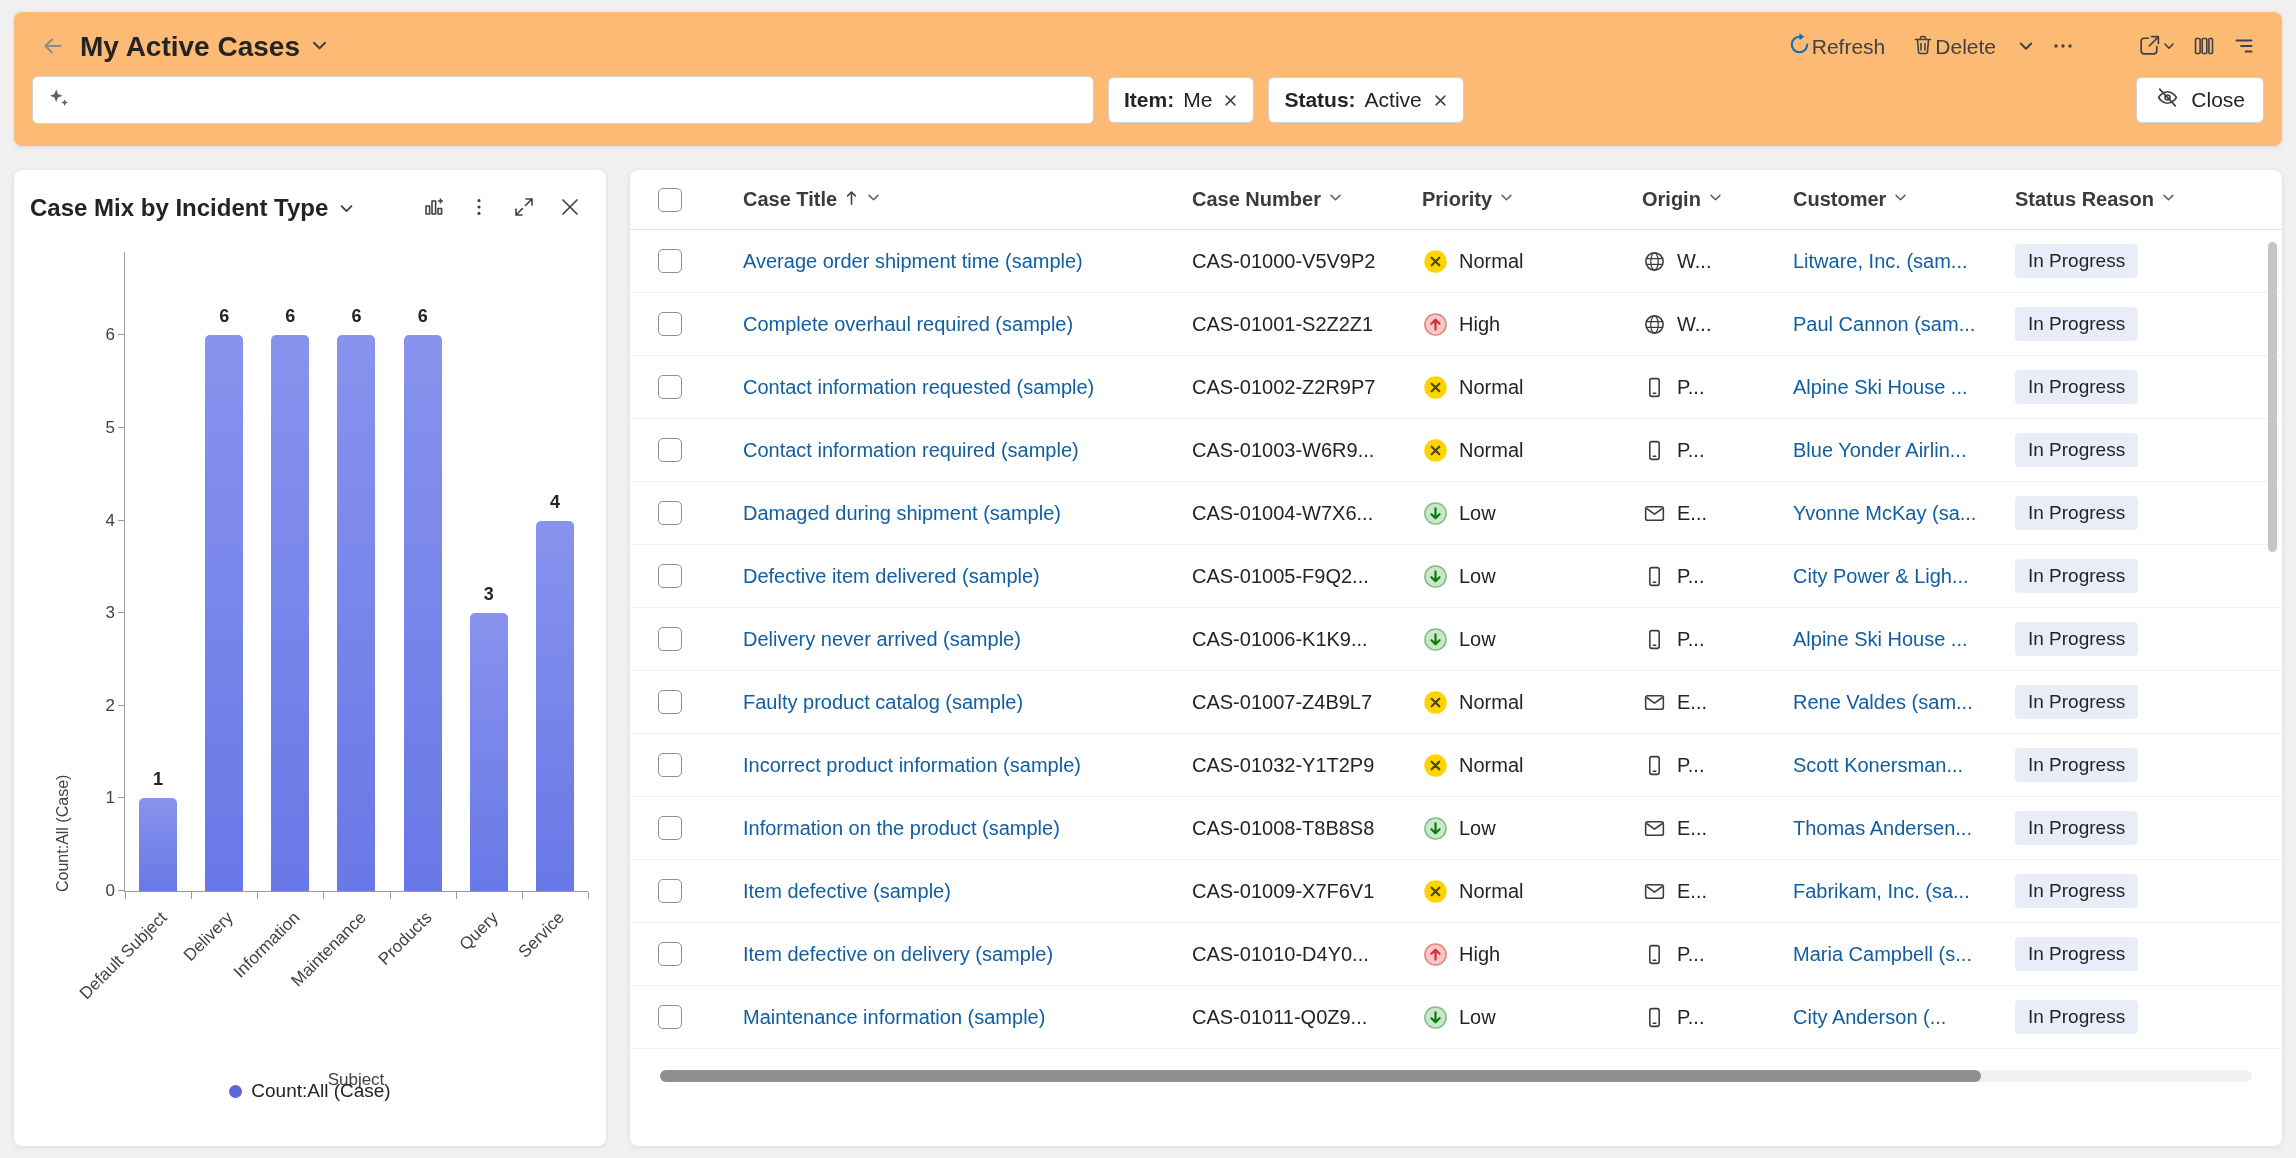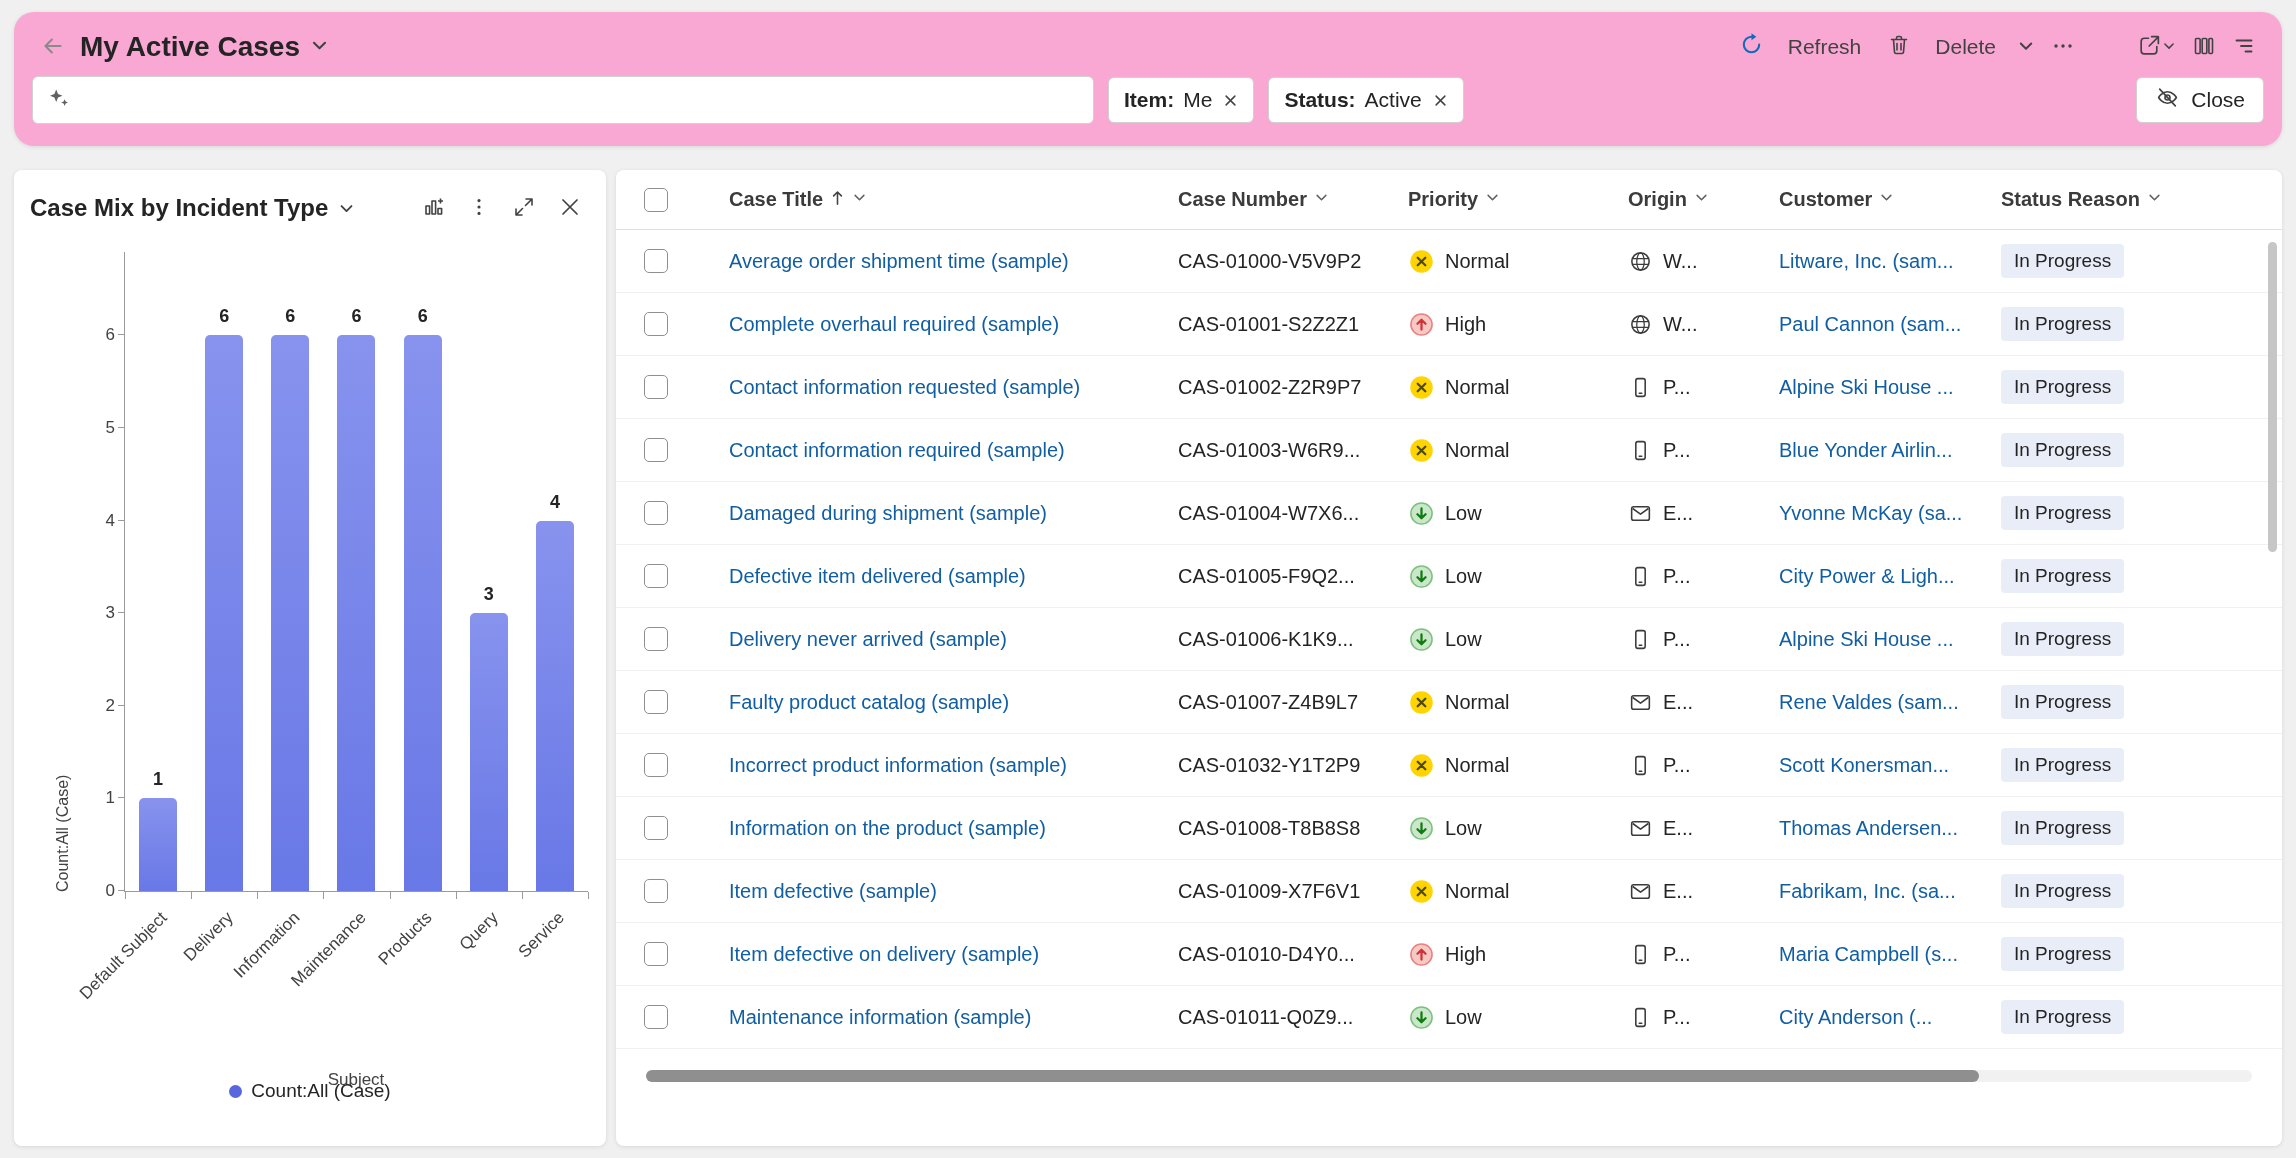--- a/index.html
+++ b/index.html
@@ -7,44 +7,44 @@
   body {
     background:#f0f0f0;
     font-family:"Liberation Sans", sans-serif;
     color:#242424;
     overflow:hidden;
   }
   .app { padding:12px 14px; height:100%; display:flex; flex-direction:column; }
 
   
   .header-card {
-    background:#f9a8d4; border-radius:20px;
+    background:#fdba74; border-radius:8px;
     box-shadow:0 1px 4px rgba(0,0,0,.10);
     padding:6px 18px 16px;
     height:134px;
   }
   .header-row1 { display:flex; align-items:center; height:58px; }
   .icon-btn { background:none; border:none; cursor:pointer; display:flex; align-items:center; justify-content:center; padding:8px; border-radius:6px; }
   .title-wrap { display:flex; align-items:center; gap:10px; margin-left:6px; cursor:pointer; }
   .page-title { font-size:28px; font-weight:700; color:#242424; }
   .toolbar { margin-left:auto; display:flex; align-items:center; }
-  .tb-btn { display:flex; align-items:center; gap:24px; background:none; border:none; font-size:21px; color:#424242; padding:9px 13px; border-radius:6px; cursor:pointer; font-family:inherit; }
+  .tb-btn { display:flex; align-items:center; gap:0; background:none; border:none; font-size:21px; color:#424242; padding:9px 13px; border-radius:6px; cursor:pointer; font-family:inherit; }
   .tb-group-gap { width:46px; }
   .header-row2 { display:flex; align-items:center; gap:14px; }
   .search-box { width:1062px; height:48px; border:1px solid #d1d1d1; border-radius:6px; display:flex; align-items:center; padding:0 14px; gap:10px; background:#fff; }
   .search-box input { border:none; outline:none; flex:1; font-size:21px; font-family:inherit; color:#242424; background:transparent; }
   .search-box input::placeholder { color:#757575; }
   .pill { display:flex; align-items:center; gap:9px; border:1px solid #d1d1d1; border-radius:6px; height:46px; padding:0 15px; background:#fff; font-size:21px; cursor:pointer; }
   .pill-label { font-weight:700; color:#242424; }
   .pill-value { color:#242424; }
   .pill-x { display:flex; align-items:center; margin-left:2px; cursor:pointer; }
   .close-btn { margin-left:auto; display:flex; align-items:center; gap:11px; border:1px solid #d1d1d1; border-radius:6px; height:46px; padding:0 18px; background:#fff; font-size:21px; color:#242424; cursor:pointer; font-family:inherit; }
 
   
-  .main { display:flex; gap:10px; margin-top:24px; flex:1; min-height:0; }
+  .main { display:flex; gap:24px; margin-top:24px; flex:1; min-height:0; }
 
   
   .chart-card { width:592px; background:#fff; border-radius:8px; box-shadow:0 1px 4px rgba(0,0,0,.10); padding:16px 16px 0; position:relative; }
   .chart-header { display:flex; align-items:center; height:44px; }
   .chart-title { font-size:24px; font-weight:700; color:#242424; }
   .chart-title-chev { margin-left:10px; display:flex; align-items:center; cursor:pointer; }
   .chart-icons { margin-left:auto; display:flex; align-items:center; gap:6px; }
   .chart-area { position:relative; height:880px; }
   .ylabel { position:absolute; left:24px; top:22px; height:640px; display:flex; align-items:center; writing-mode:vertical-rl; transform:rotate(180deg); font-size:16px; color:#424242; }
   .plot { position:absolute; left:94px; top:22px; width:464px; height:640px; border-left:1.5px solid #9a9a9a; border-bottom:1.5px solid #9a9a9a; }

